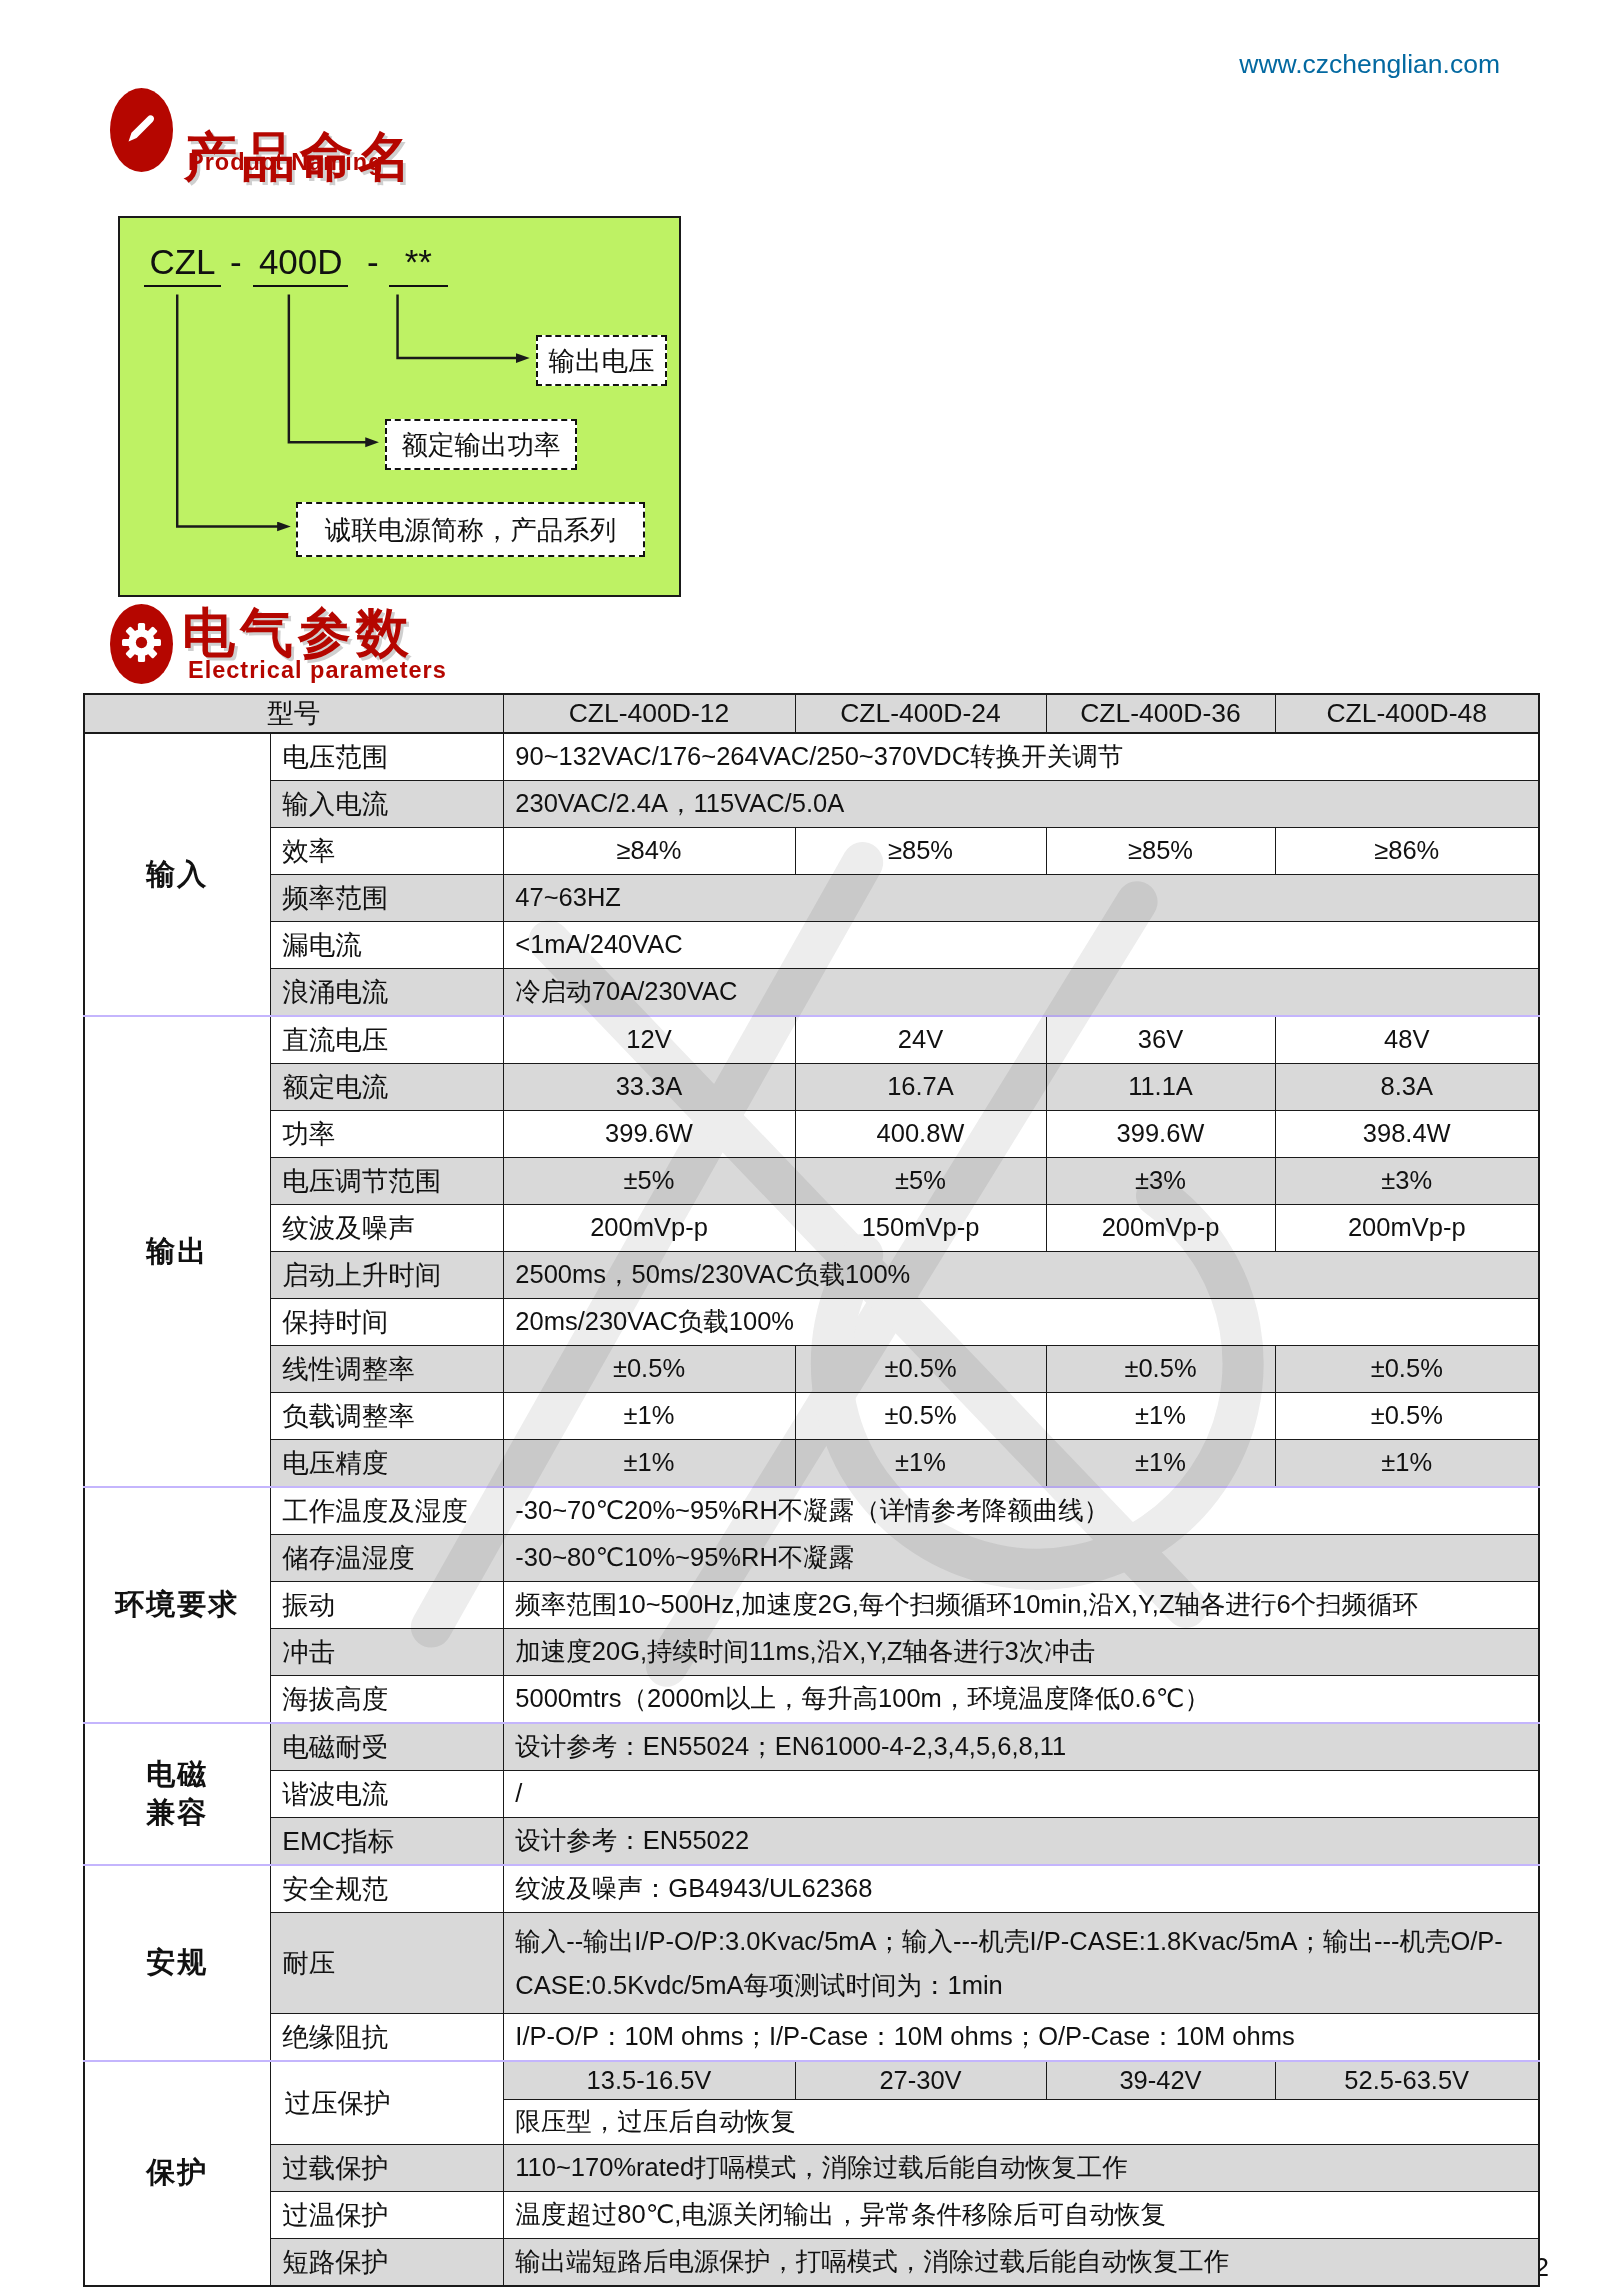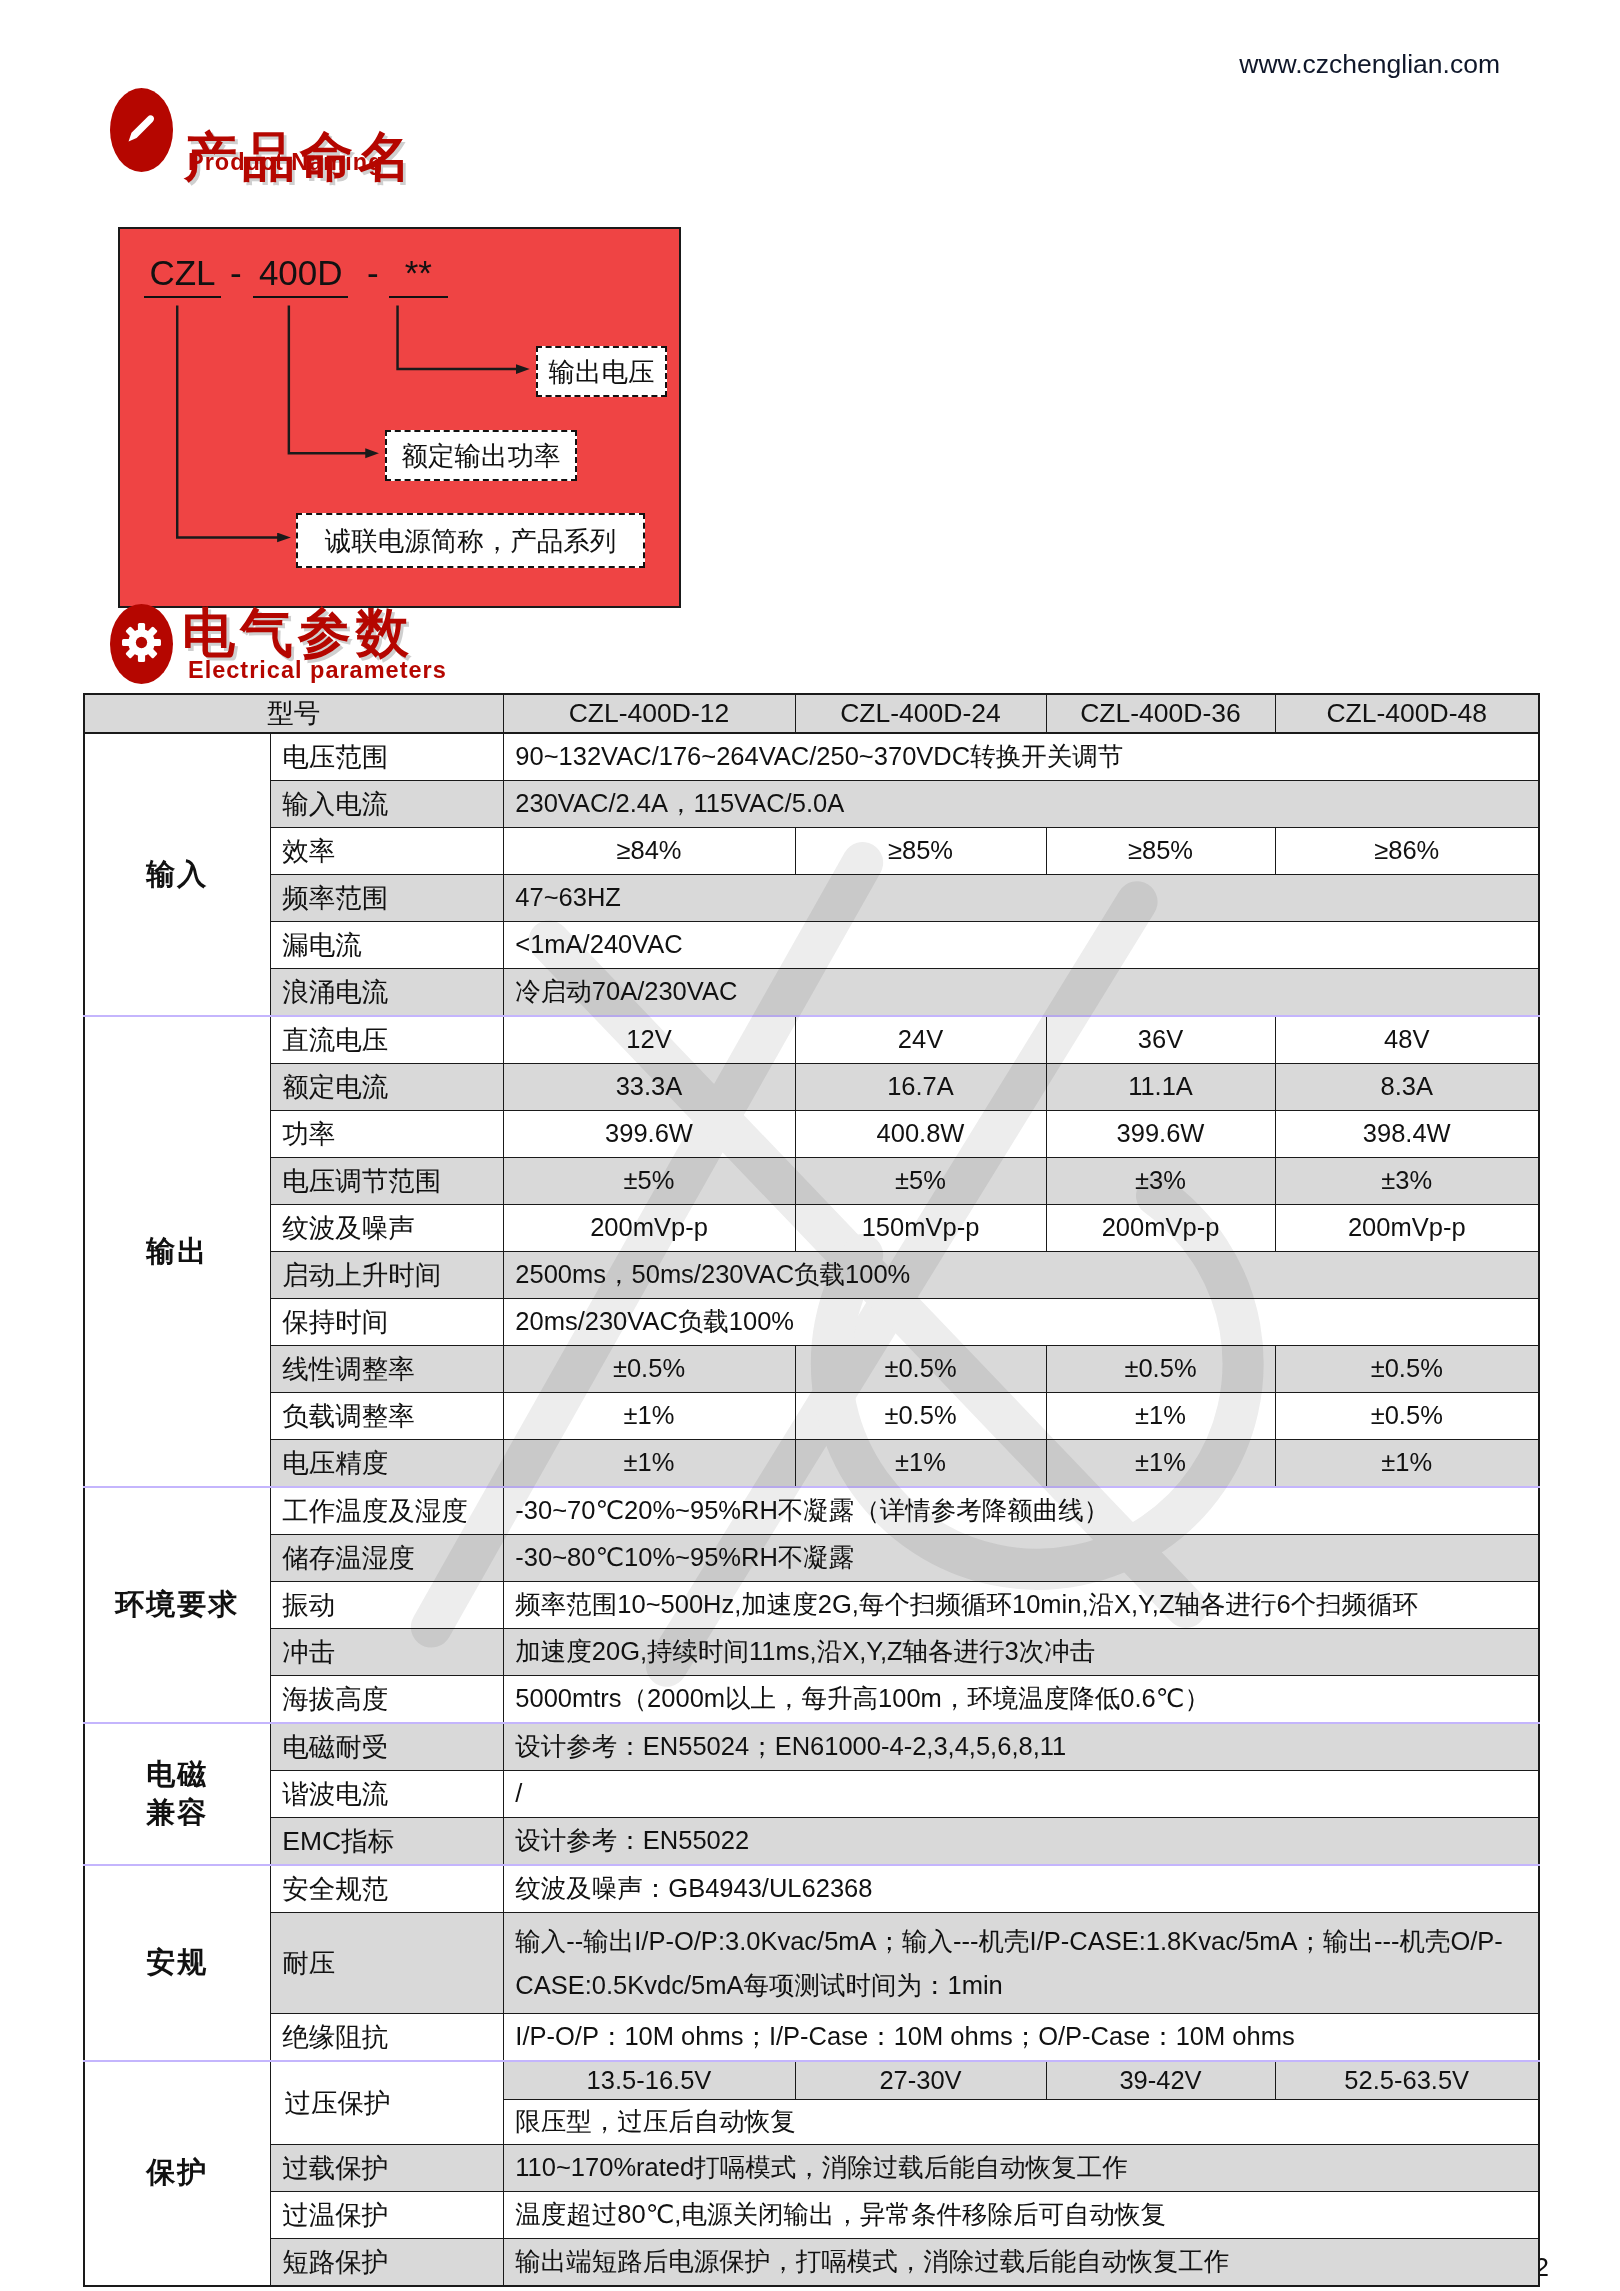--- a/index.html
+++ b/index.html
@@ -2,35 +2,35 @@
 <html><head>
 <meta charset="utf-8">
 <style>
   html,body{margin:0;padding:0;}
   body{
     width:1620px;height:2292px;position:relative;background:#ffffff;
     font-family:"Liberation Sans","DejaVu Sans",sans-serif;color:#111;
     overflow:hidden;
   }
   
-  .site-url{position:absolute;top:49px;right:120px;font-size:26.5px;color:#0f172a;}
+  .site-url{position:absolute;top:49px;right:120px;font-size:26.5px;color:#0369a1;}
 
   
   .badge{position:absolute;background:#b50600;border-radius:50%;display:flex;align-items:center;justify-content:center;}
   .pn-badge{left:110px;top:88px;width:63px;height:84px;}
   .ep-badge{left:110px;top:604px;width:63px;height:80px;}
   .sec-title{position:absolute;font-size:53px;font-weight:700;color:#b50600;letter-spacing:4.9px;text-shadow:2.9px 2.9px 0 #cfcfcf;}
   .pn-title{left:184px;top:86px;margin-top:36px;}
   .ep-title{left:182px;top:598px;}
   .sec-sub{position:absolute;font-size:23.5px;font-weight:700;color:#b50600;letter-spacing:1px;}
   .pn-sub{left:188px;top:149px;}
   .ep-sub{left:188px;top:657px;}
 
   
-  .naming-box{position:absolute;left:118px;top:227px;width:559px;height:377px;border:2px solid #1a1a1a;background:#ef4444;}
+  .naming-box{position:absolute;left:118px;top:216px;width:559px;height:377px;border:2px solid #1a1a1a;background:#bef264;}
   .code-token{position:absolute;top:23.5px;font-size:35px;font-weight:500;color:#111;border-bottom:2.9px solid #111;padding:0 5.9px 3.9px 5.9px;white-space:nowrap;}
   .code-dash{position:absolute;top:23.5px;font-size:35px;font-weight:500;color:#111;}
   .tok1{left:23.5px;}
   .dash1{left:110px;}
   .tok2{left:133px;text-align:center;}
   .dash2{left:247px;}
   .tok3{left:269px;padding:0 15.7px 3.9px 15.7px;}
   .nb-lines{position:absolute;left:0;top:0;}
   .nb-label{position:absolute;border:2.9px dashed #111;display:flex;align-items:center;justify-content:center;font-size:26.5px;color:#111;background:#fff;white-space:nowrap;}
   .nb-l1{left:416px;top:117px;width:127px;height:47px;}

